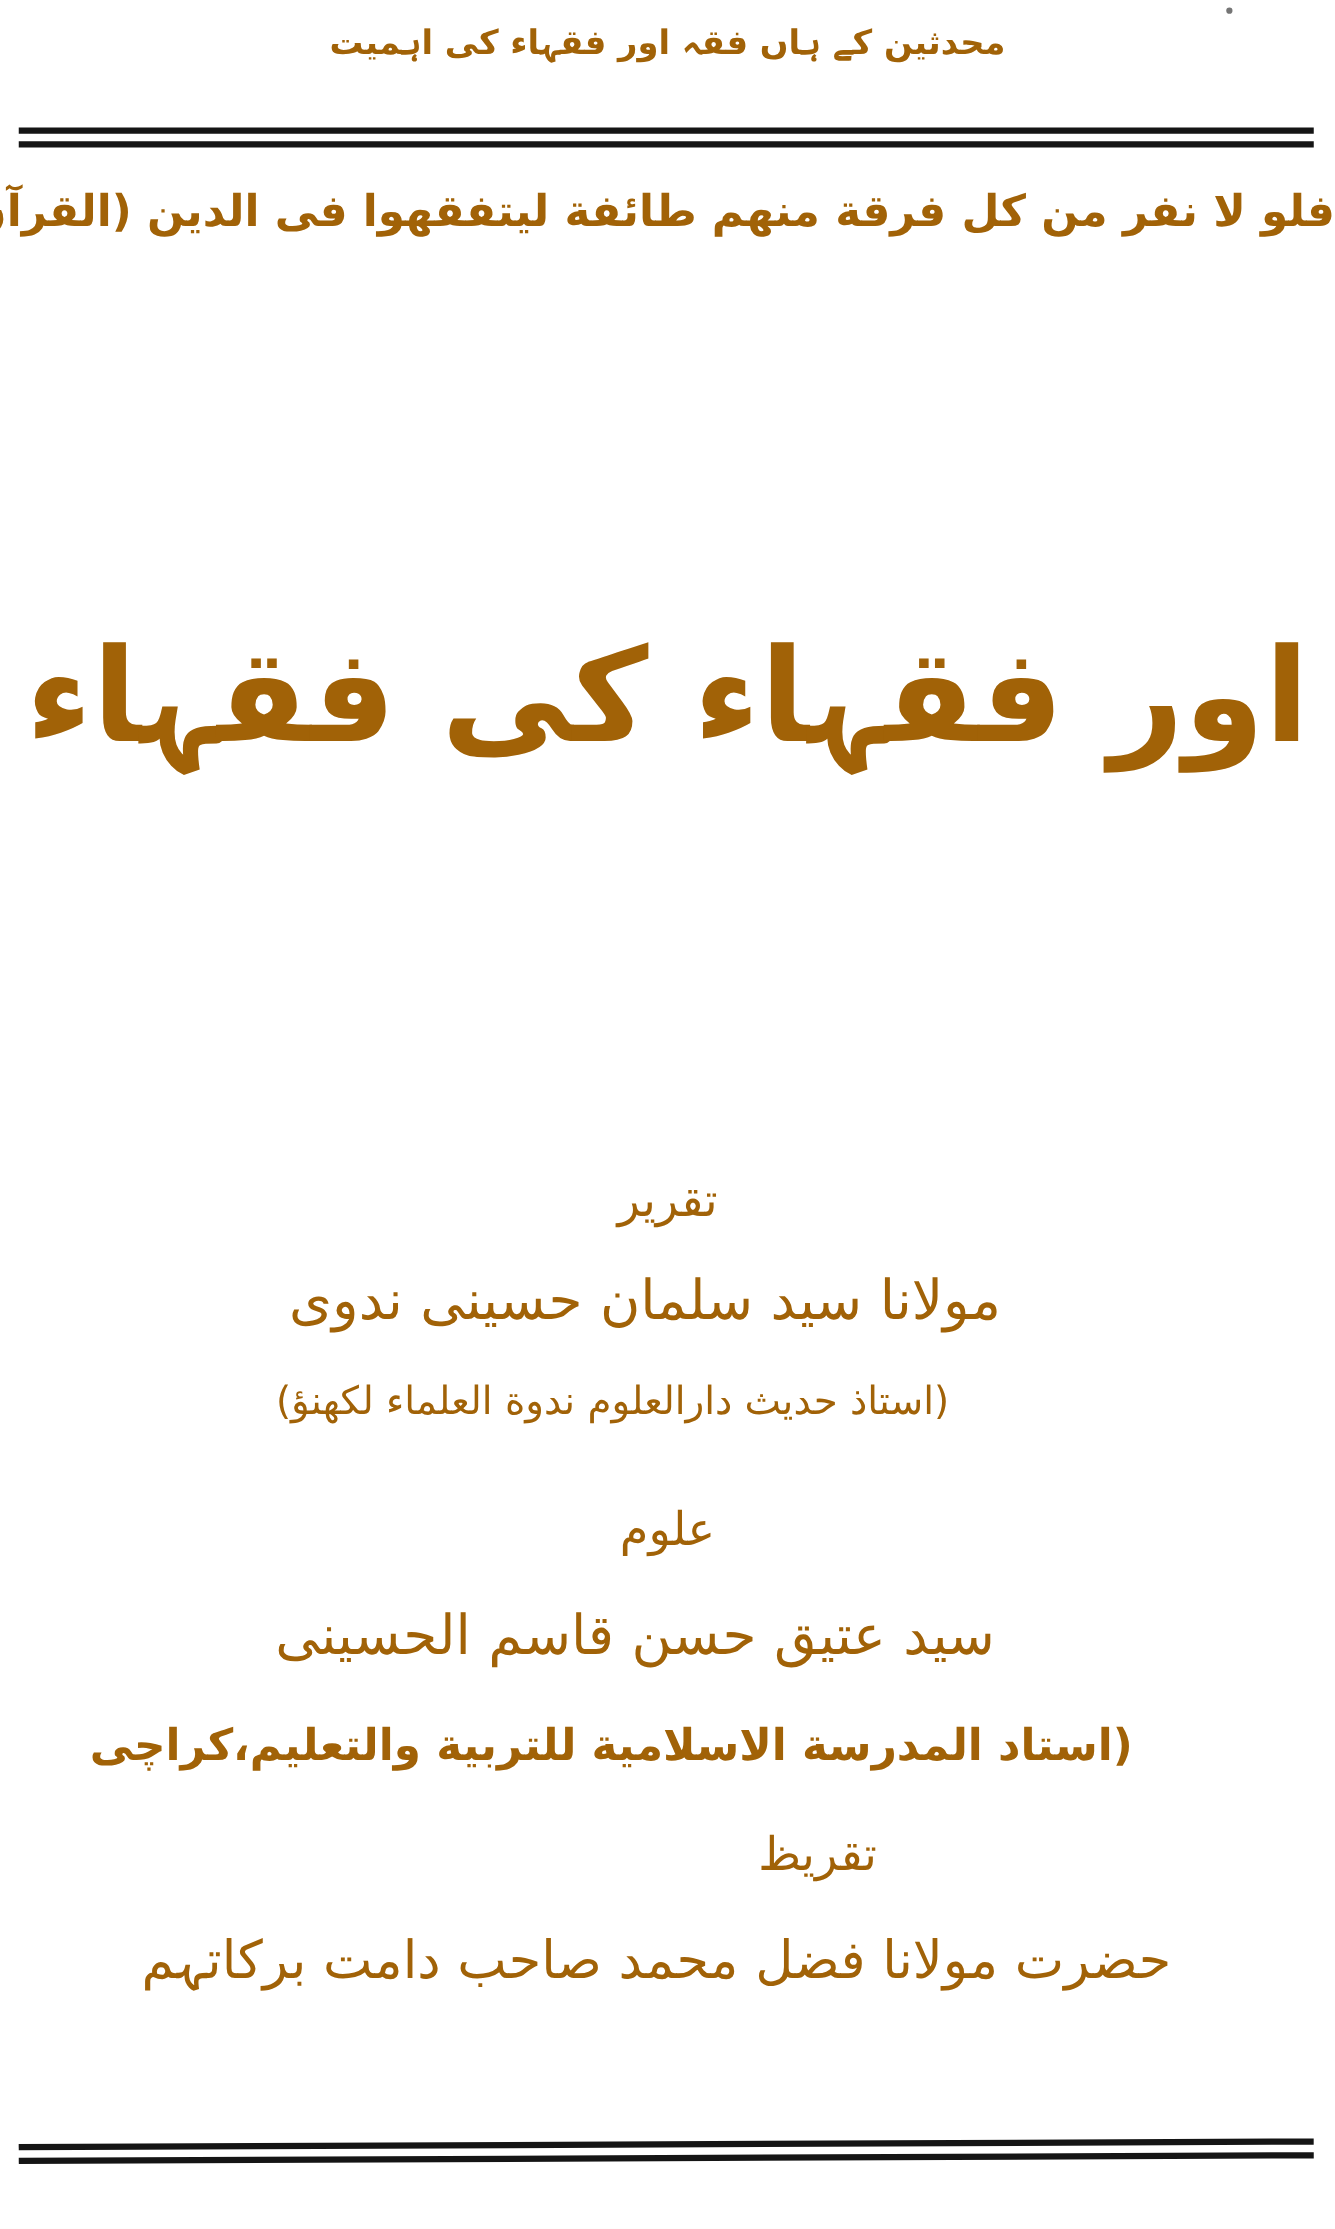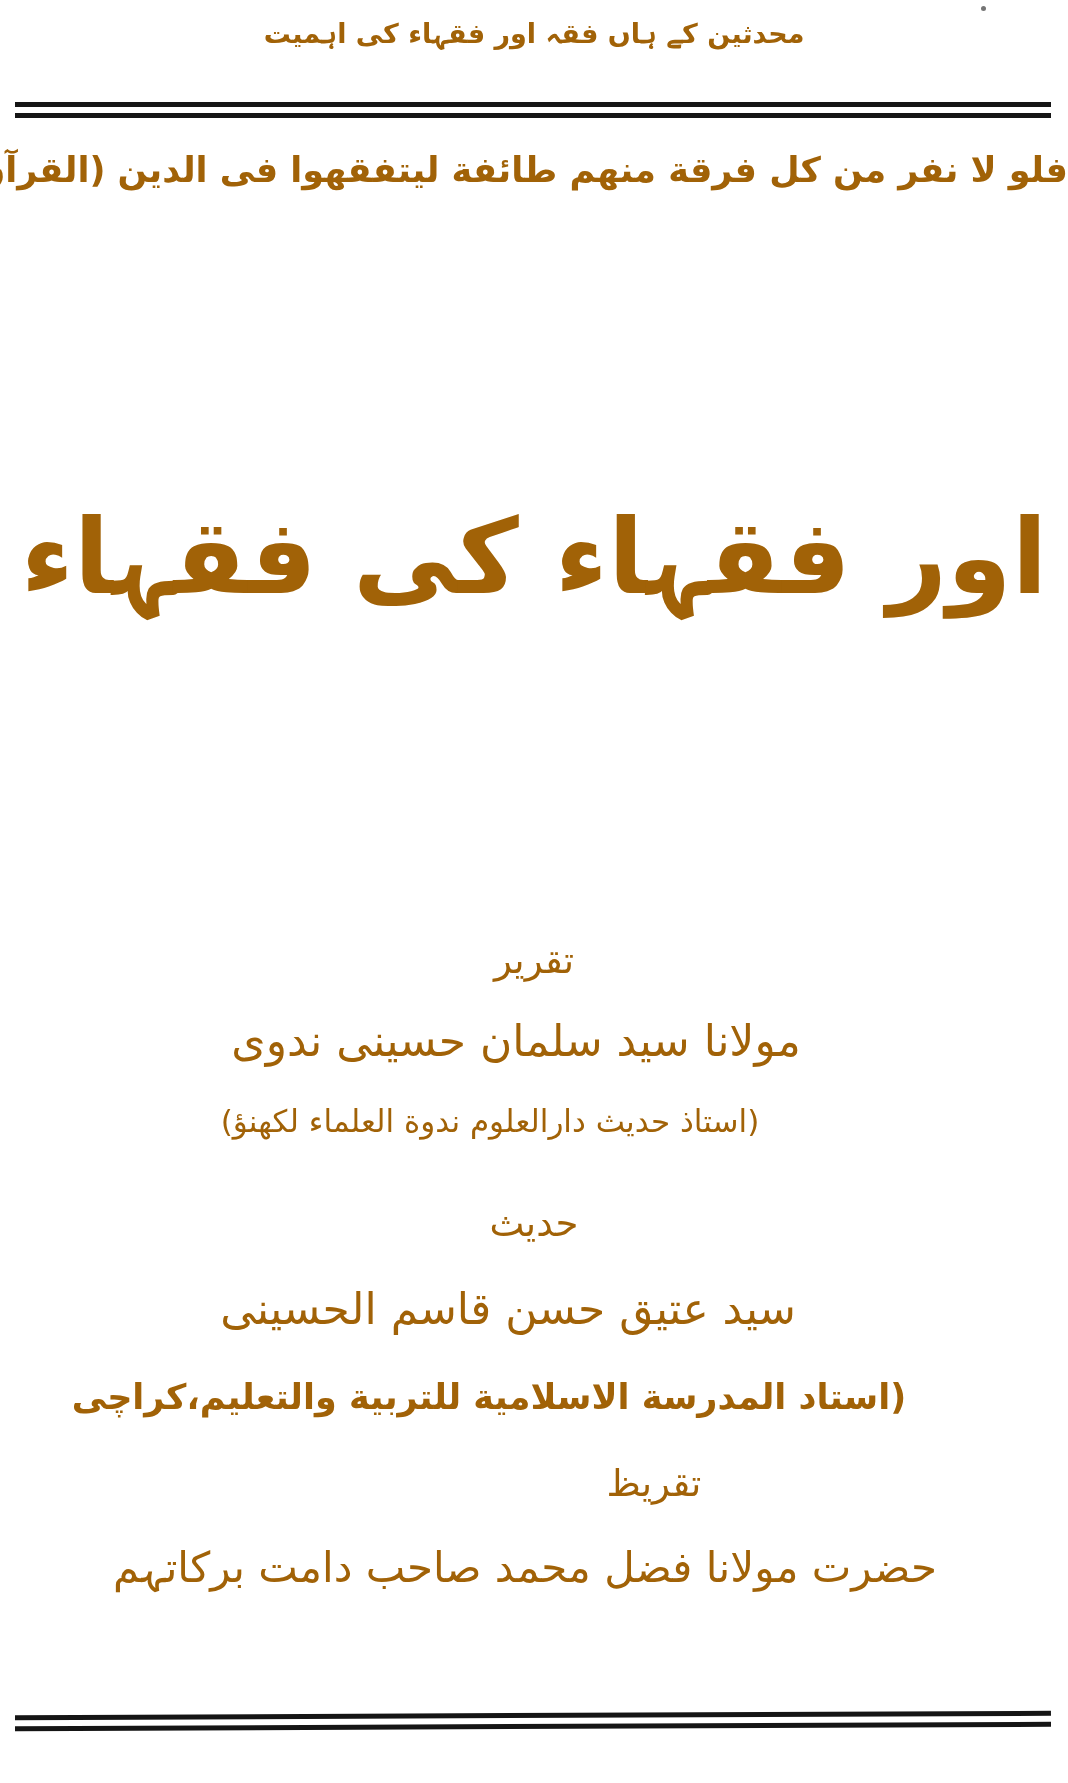--- a/index.html
+++ b/index.html
@@ -94,21 +94,21 @@
   <div class="line quran-verse">فلو لا نفر من کل فرقة منهم طائفة ليتفقهوا فى الدين (القرآن)</div>
 
   <div class="line book-title">
     <div>اور فقہاء کی فقہاء</div>
   </div>
 
   <div class="line role-label s1-label">تقریر</div>
   <div class="line person s1-name">مولانا سید سلمان حسینی ندوی</div>
   <div class="line affil s1-aff">(استاذ حدیث دارالعلوم ندوة العلماء لکھنؤ)</div>
 
-  <div class="line role-label s2-label">حدیث</div>
+  <div class="line role-label s2-label">علوم</div>
   <div class="line person s2-name">سید عتیق حسن قاسم الحسینی</div>
   <div class="line affil s2-aff">(استاد المدرسة الاسلامية للتربية والتعليم،کراچی</div>
 
   <div class="line role-label s3-label">تقریظ</div>
   <div class="line person s3-name">حضرت مولانا فضل محمد صاحب دامت برکاتہم</div>
 
   <div class="rule rule-bottom"></div>
 
   <div class="speck"></div>
 

